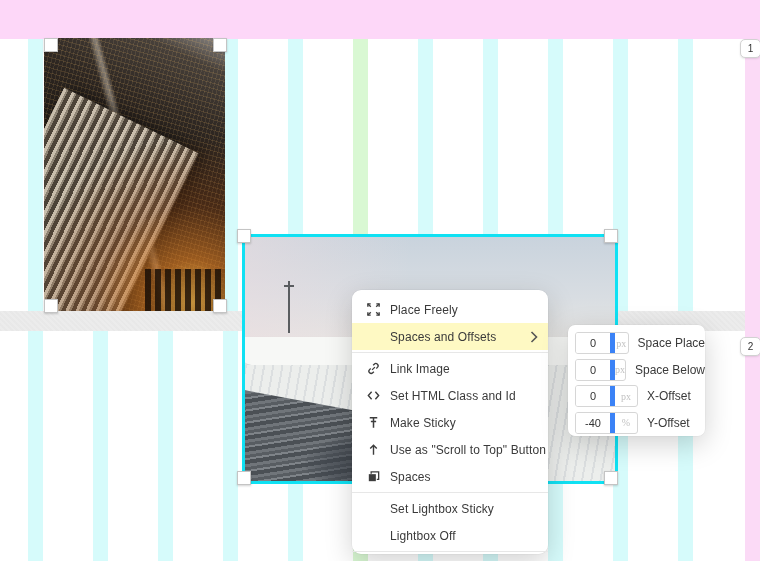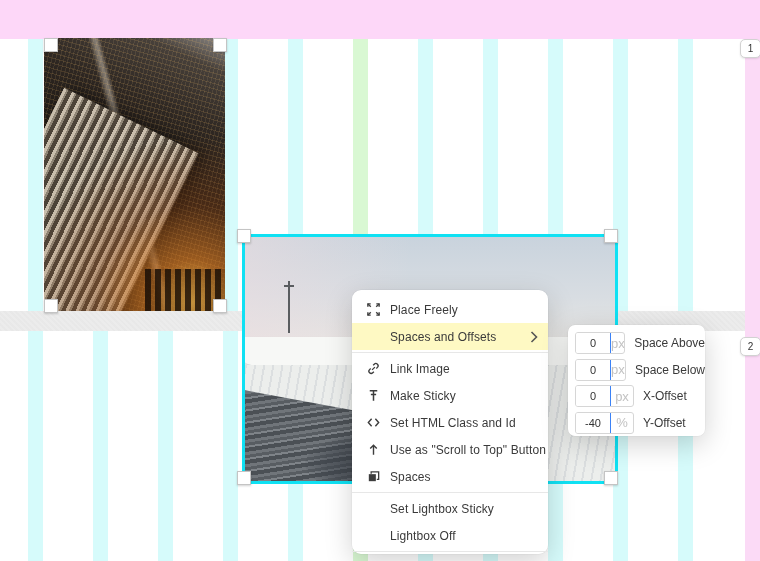--- a/index.html
+++ b/index.html
@@ -74,22 +74,22 @@
   .msep{height:1px;background:#e7e7e7;margin:2px 0;}
   .partial-row{position:relative;height:18px;}
 
   
   .submenu{position:absolute;left:568px;top:325px;width:137px;height:111px;background:#fff;border-radius:7px;
            box-shadow:0 8px 28px rgba(0,0,0,.18),0 0 0 .5px rgba(0,0,0,.05);z-index:7;padding:6px 0 0 7px;box-sizing:border-box;}
   .srow{display:flex;align-items:center;height:24px;margin-bottom:2.5px;}
   .sgroup{display:flex;border:1px solid #d6d6d6;border-radius:3px;overflow:hidden;background:#fff;}
   .sval{width:34px;height:20px;border:none;outline:none;text-align:center;font-size:11px;color:#333;
         font-family:"Liberation Sans","DejaVu Sans",sans-serif;padding:0;background:#fff;}
-  .sunit{width:22px;height:20px;border-left:1px solid #3b82f6;display:flex;align-items:center;justify-content:center;
-         font-size:13px;color:#c2c2c2;}
+  .sunit{width:22px;height:20px;border-left:5px solid #3b82f6;display:flex;align-items:center;justify-content:center;
+         font-size:10px;color:#c2c2c2;font-family:Liberation Serif, serif;}
   .slabel{margin-left:9px;font-size:12px;color:#3a3a3a;white-space:nowrap;}
 </style>
 </head>
 <body>
 
 <div class="stage">
 
   <div class="header-bar"></div>
 
   <div class="stripes" id="stripes">
@@ -166,34 +166,34 @@
           <path d="M6.5 9.5l3-3"></path>
           <path d="M7.6 4.6l1.2-1.2a2.4 2.4 0 013.4 3.4l-1.2 1.2"></path>
           <path d="M8.4 11.4l-1.2 1.2a2.4 2.4 0 01-3.4-3.4l1.2-1.2"></path>
         </svg>
       </span>
       <span class="mi-label">Link Image</span>
     </div>
 
     <div class="mi">
       <span class="mi-ic">
+        <svg width="15" height="15" viewBox="0 0 16 16" fill="none" stroke="#3d3d3d" stroke-width="1.5">
+          <path d="M6 4L2.5 8L6 12M10 4l3.5 4L10 12"></path>
+        </svg>
+      </span>
+      <span class="mi-label">Set HTML Class and Id</span>
+    </div>
+
+    <div class="mi">
+      <span class="mi-ic">
         <svg width="15" height="15" viewBox="0 0 16 16" fill="none" stroke="#3d3d3d" stroke-width="1.6">
           <path d="M4 3h8M8 3v10.5M5.2 7h5.6"></path>
         </svg>
       </span>
       <span class="mi-label">Make Sticky</span>
-    </div>
-
-    <div class="mi">
-      <span class="mi-ic">
-        <svg width="15" height="15" viewBox="0 0 16 16" fill="none" stroke="#3d3d3d" stroke-width="1.5">
-          <path d="M6 4L2.5 8L6 12M10 4l3.5 4L10 12"></path>
-        </svg>
-      </span>
-      <span class="mi-label">Set HTML Class and Id</span>
     </div>
 
     <div class="mi">
       <span class="mi-ic">
         <svg width="15" height="15" viewBox="0 0 16 16" fill="none" stroke="#3d3d3d" stroke-width="1.5">
           <path d="M8 13.5V3.5M4.5 7L8 3.5L11.5 7"></path>
         </svg>
       </span>
       <span class="mi-label">Use as "Scroll to Top" Button</span>
     </div>
@@ -228,21 +228,21 @@
     </div>
   </div>
 
   <div class="submenu">
 
     <div class="srow">
       <span class="sgroup">
         <input class="sval" value="0" style="">
         <span class="sunit">px</span>
       </span>
-      <span class="slabel">Space Above</span>
+      <span class="slabel">Space Place</span>
     </div>
 
     <div class="srow">
       <span class="sgroup">
         <input class="sval" value="0" style="">
         <span class="sunit">px</span>
       </span>
       <span class="slabel">Space Below</span>
     </div>
 

